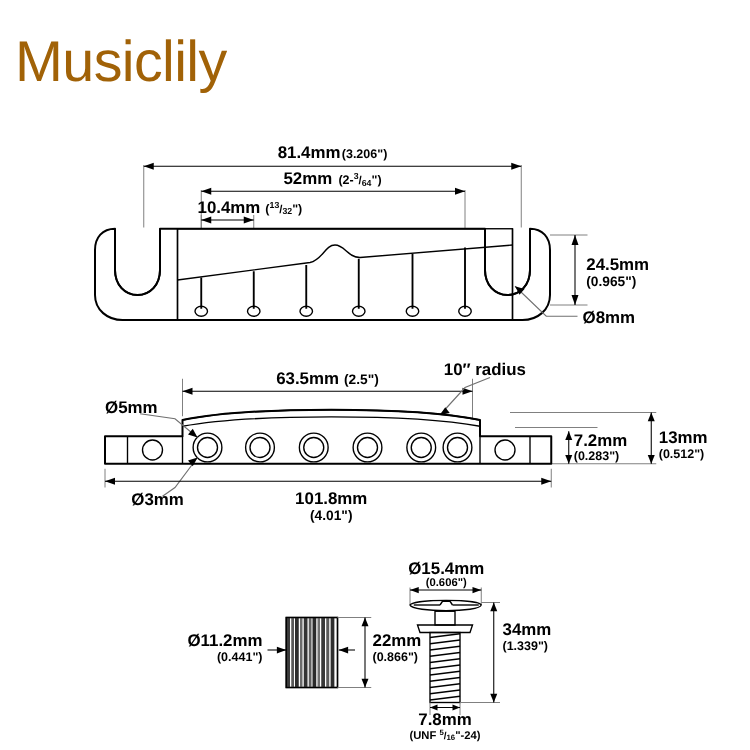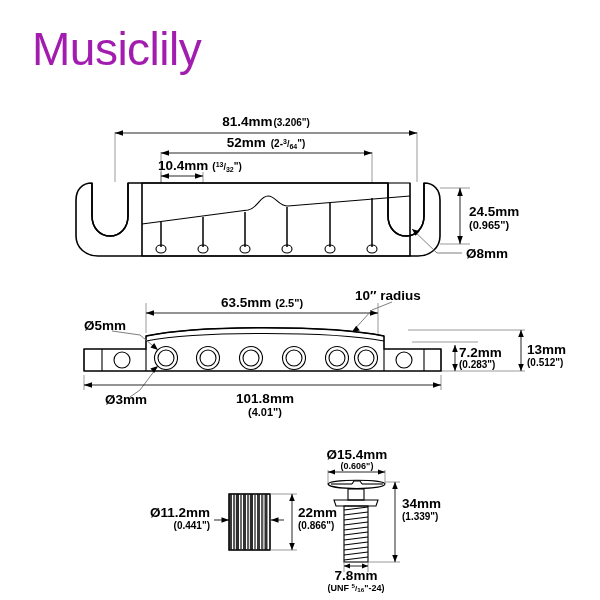--- a/index.html
+++ b/index.html
@@ -11,27 +11,27 @@
     position: relative;
     width: 600px;
     height: 600px;
     background: #ffffff;
     overflow: hidden;
     font-family: "Liberation Sans", sans-serif;
     color: #000000;
   }
   #brand-title {
     position: absolute;
-    left: 32px;
+    left: 12px;
     top: 26px;
     font-size: 46px;
     font-weight: 400;
     letter-spacing: -0.5px;
     line-height: 1;
-    color: #a21caf;
+    color: #a16207;
     white-space: nowrap;
   }
   svg.drawing {
     position: absolute;
     left: 0;
     top: 0;
     width: 600px;
     height: 600px;
   }
   .dimtext {

